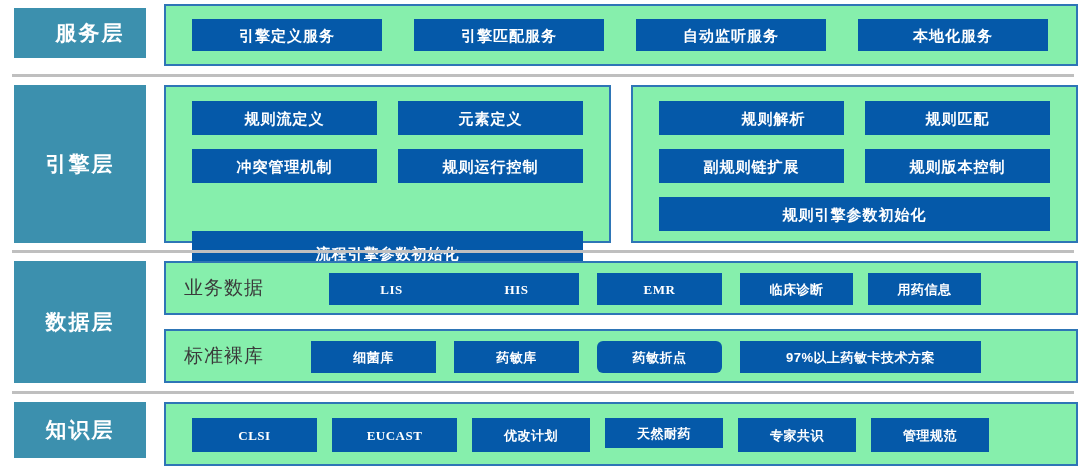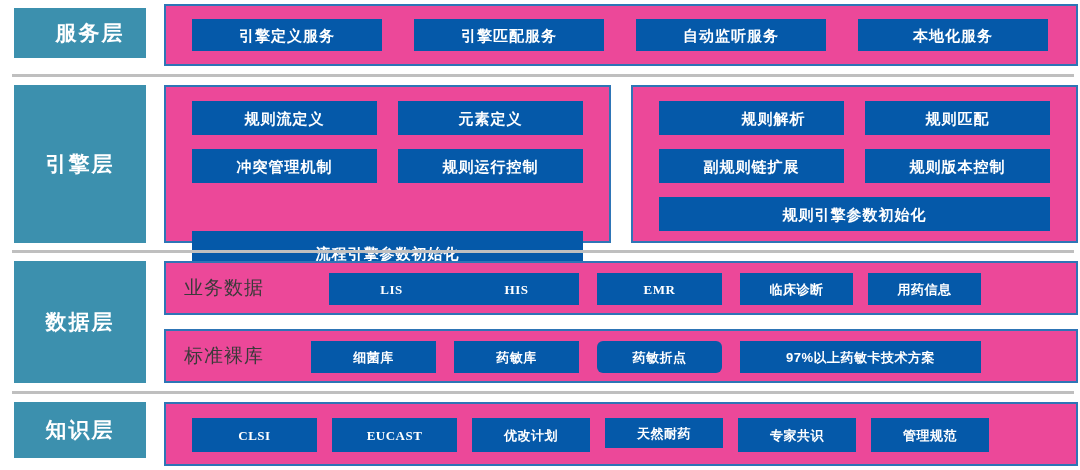--- a/index.html
+++ b/index.html
@@ -32,21 +32,21 @@
     display: flex;
     align-items: center;
     justify-content: center;
     box-sizing: border-box;
   }
 
   
   .panel {
     position: absolute;
     border: 2px solid #2E75B6;
-    background: #ec4899;
+    background: #86efac;
     box-sizing: border-box;
   }
 
   
   .chip {
     position: absolute;
     background: #0559A9;
     color: #ffffff;
     font-weight: bold;
     display: flex;

